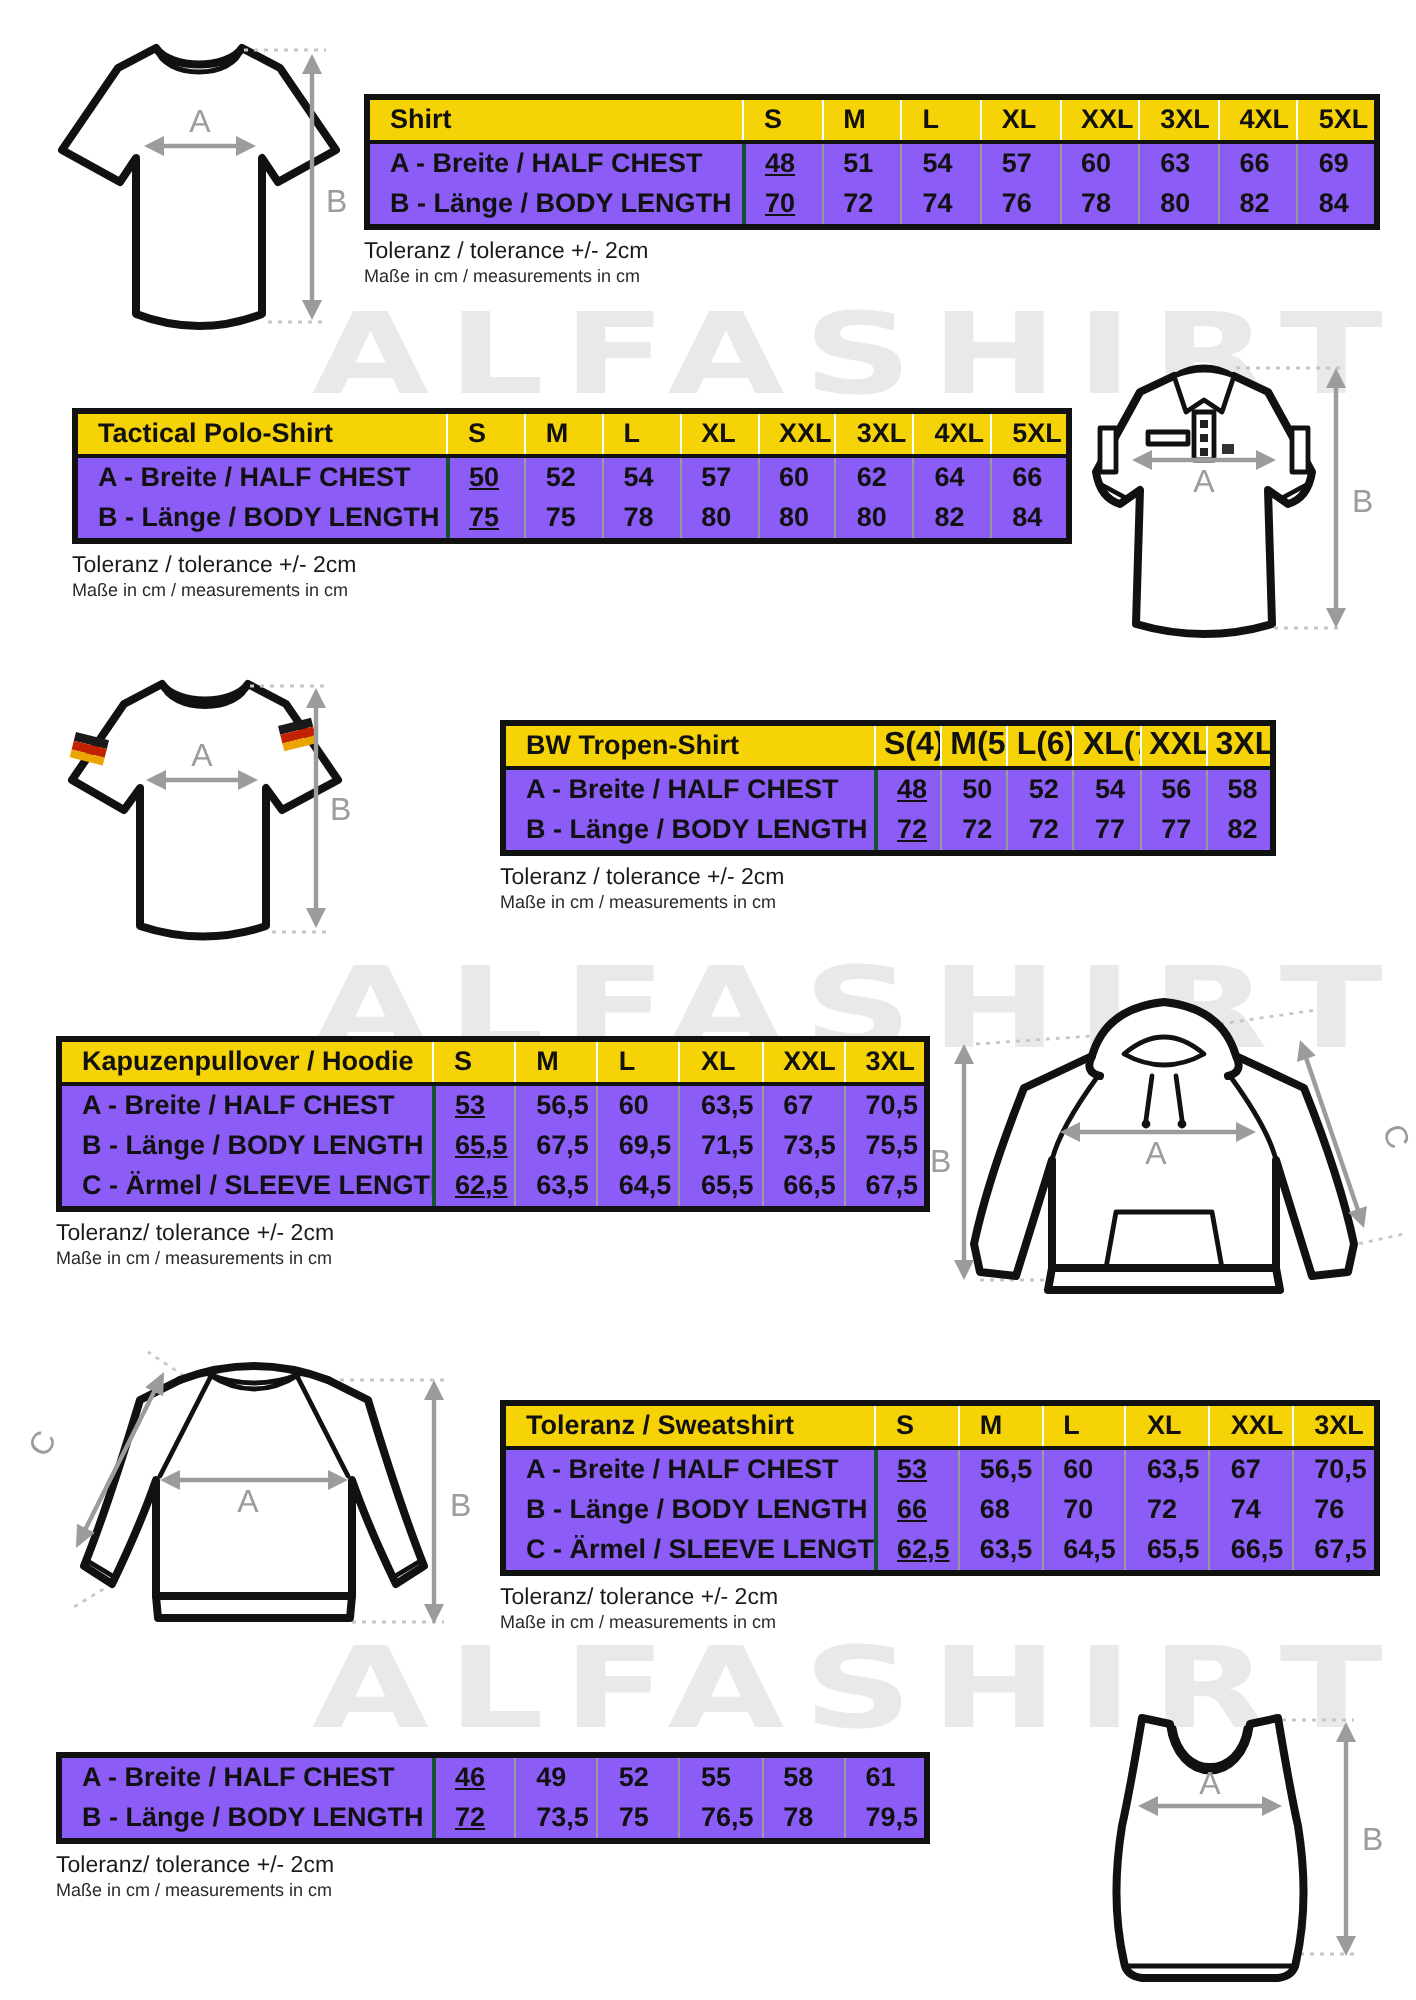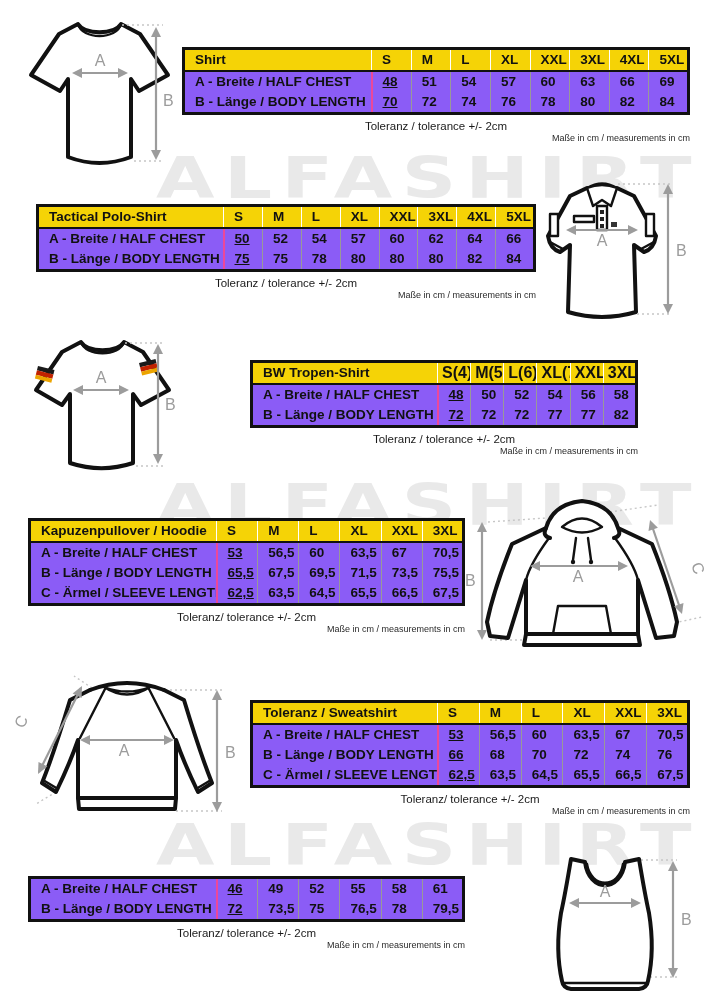--- a/index.html
+++ b/index.html
@@ -10,25 +10,25 @@
       white-space:nowrap;transform:scale(1.18,0.88);transform-origin:left top;}
   .abs{position:absolute;z-index:1;}
   table.st{border-collapse:collapse;table-layout:fixed;width:100%;background:#8b5cf6;
            border:3px solid #111;box-sizing:border-box;}
   table.st th,table.st td{height:20px;padding:0 2px 0 10px;text-align:left;font-weight:bold;
            font-size:13.5px;line-height:20px;color:#111;overflow:hidden;white-space:nowrap;}
   table.st td+td,table.st th+th{border-left:1px solid #999;}
   tr.hdr th{background:#f5d306;border-bottom:2px solid #111;}
   tr.hdr th+th{border-left:1px solid #fff;}
   th.ttl{font-size:14.5px;padding-left:7px;}
-  td.lbl{padding-left:7px;border-right:2px solid #ec4899;}
+  td.lbl{padding-left:7px;border-right:2px solid #14532d;}
   table.st td.lbl+td{border-left:none;text-decoration:underline;}
   table.tight th.sz{padding-left:4px;font-size:16px;}
-  .cap1{font-size:11.5px;color:#1a1a1a;margin-top:5px;text-align:center;}
-  .cap2{font-size:9px;color:#2a2a2a;margin-top:1px;text-align:right;}
+  .cap1{font-size:11.5px;color:#1a1a1a;margin-top:5px;}
+  .cap2{font-size:9px;color:#2a2a2a;margin-top:1px;text-align:left;}
   .garment{stroke:#111;stroke-width:4;fill:#fff;stroke-linejoin:round;stroke-linecap:round;}
   .thin{stroke:#111;stroke-width:2.4;fill:none;stroke-linecap:round;}
   .thinf{stroke:#111;stroke-width:2.4;fill:#fff;stroke-linejoin:round;}
   .arrow{stroke:#9c9c9c;stroke-width:2.2;fill:none;}
   .ah{fill:#9c9c9c;stroke:none;}
   .dot{stroke:#c6c6c6;stroke-width:1.4;fill:none;stroke-dasharray:2 3;}
   .mlbl{fill:#9c9c9c;font-size:16px;font-family:"Liberation Sans",sans-serif;}
 </style>
 </head>
 <body>

